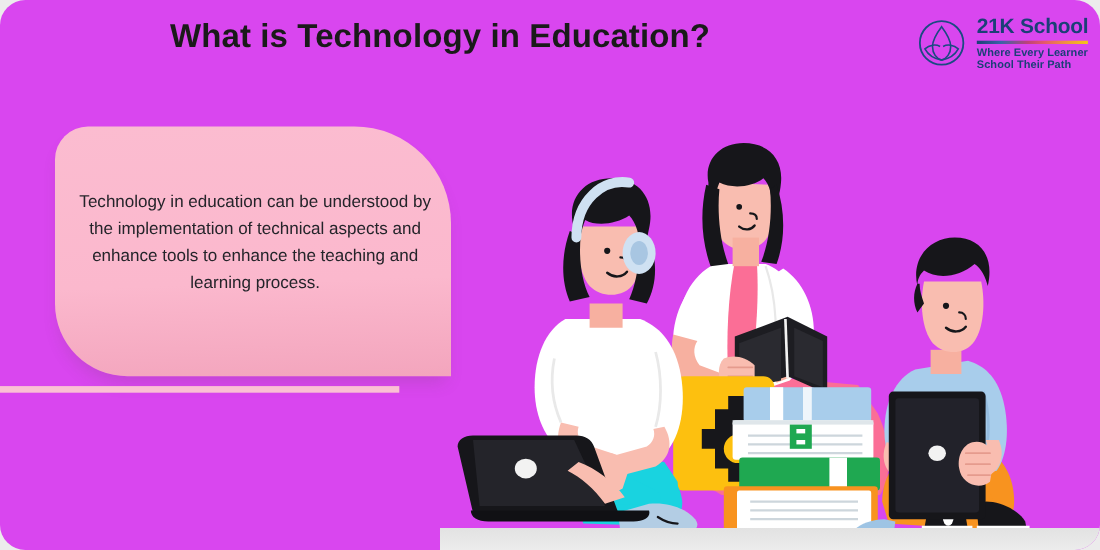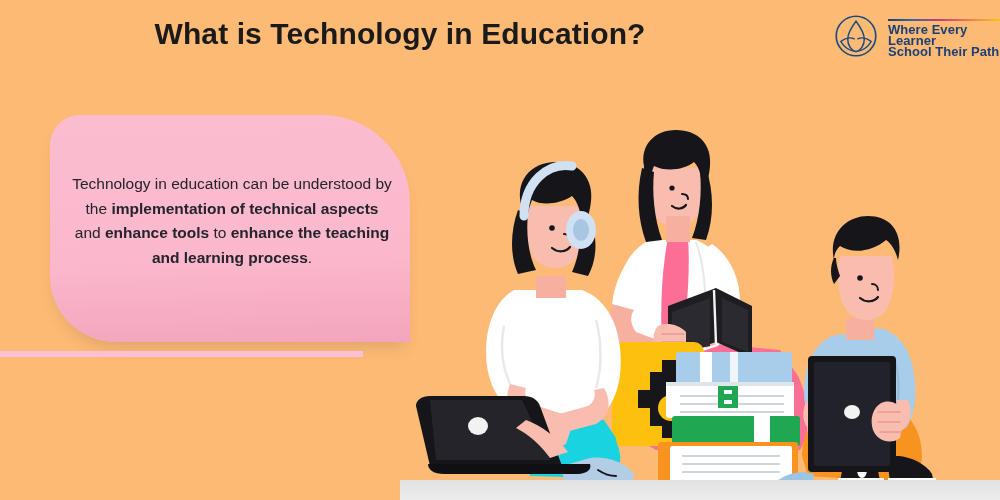--- a/index.html
+++ b/index.html
@@ -10,22 +10,23 @@
     width: 1000px;
     height: 500px;
     overflow: hidden;
     font-family: "Liberation Sans", sans-serif;
     background: #ececec;
   }
   .stage {
     position: relative;
     width: 1000px;
     height: 500px;
-    background: #fdba74;
+    background: #d946ef;
     overflow: hidden;
+    border-radius: 23px;
   }
 
   
   .page-title {
     position: absolute;
     left: 0;
     top: 17px;
     width: 800px;
     text-align: center;
     font-size: 30px;
@@ -61,21 +62,21 @@
     line-height: 20px;
     letter-spacing: -0.2px;
   }
   .brand-rule {
     height: 2.5px;
     width: 100%;
     margin: 2px 0 3px 0;
     background: linear-gradient(90deg,#1b3f77 0%, #3b63a8 22%, #c0417a 46%, #e4566b 60%, #f0923f 80%, #f5c518 100%);
   }
   .brand-tagline {
-    font-size: 13px;
+    font-size: 10px;
     font-weight: bold;
     color: #1b3f77;
     line-height: 11px;
     letter-spacing: 0.05px;
   }
 
   
   .callout-card {
     position: absolute;
     left: 50px;
@@ -93,21 +94,21 @@
     position: absolute;
     left: 22px;
     right: 18px;
     top: 57px;
     text-align: center;
     font-size: 15.5px;
     line-height: 24.5px;
     color: #24242a;
     font-weight: normal;
   }
-  .callout-text b { font-weight: bold; }
+  .callout-text b { font-weight: normal; }
 
   .accent-bar {
     position: absolute;
     left: 0;
     top: 351px;
     width: 363px;
     height: 6px;
     background: #fbc0d4;
   }
 
@@ -131,20 +132,21 @@
   <div class="brand-logo">
     <span class="brand-mark">
       <svg viewBox="0 0 100 100" width="46" height="46" aria-hidden="true">
         <circle cx="50" cy="50" r="43" fill="none" stroke="#1b4a82" stroke-width="3.6"></circle>
         <path d="M50 18 C 62 34, 68 46, 68 57 C 68 71, 60 81, 50 84 C 40 81, 32 71, 32 57 C 32 46, 38 34, 50 18 Z" fill="none" stroke="#1b4a82" stroke-width="3.2"></path>
         <path d="M50 84 C 38 82, 24 75, 17 62 C 26 54, 38 52, 47 57" fill="none" stroke="#1b4a82" stroke-width="3.2"></path>
         <path d="M50 84 C 62 82, 76 75, 83 62 C 74 54, 62 52, 53 57" fill="none" stroke="#1b4a82" stroke-width="3.2"></path>
       </svg>
     </span>
     <span class="brand-text">
+      <span class="brand-name">21K School</span>
       <span class="brand-rule"></span>
       <span class="brand-tagline">Where Every Learner</span>
       <span class="brand-tagline">School Their Path</span>
     </span>
   </div>
 
   <div class="callout-card">
     <div class="callout-text" id="callout-text"><span>Technology in education can be understood by the </span><b>implementation of technical aspects</b><span> and </span><b>enhance tools</b><span> to </span><b>enhance the teaching and learning process</b><span>.</span></div>
   </div>
 

